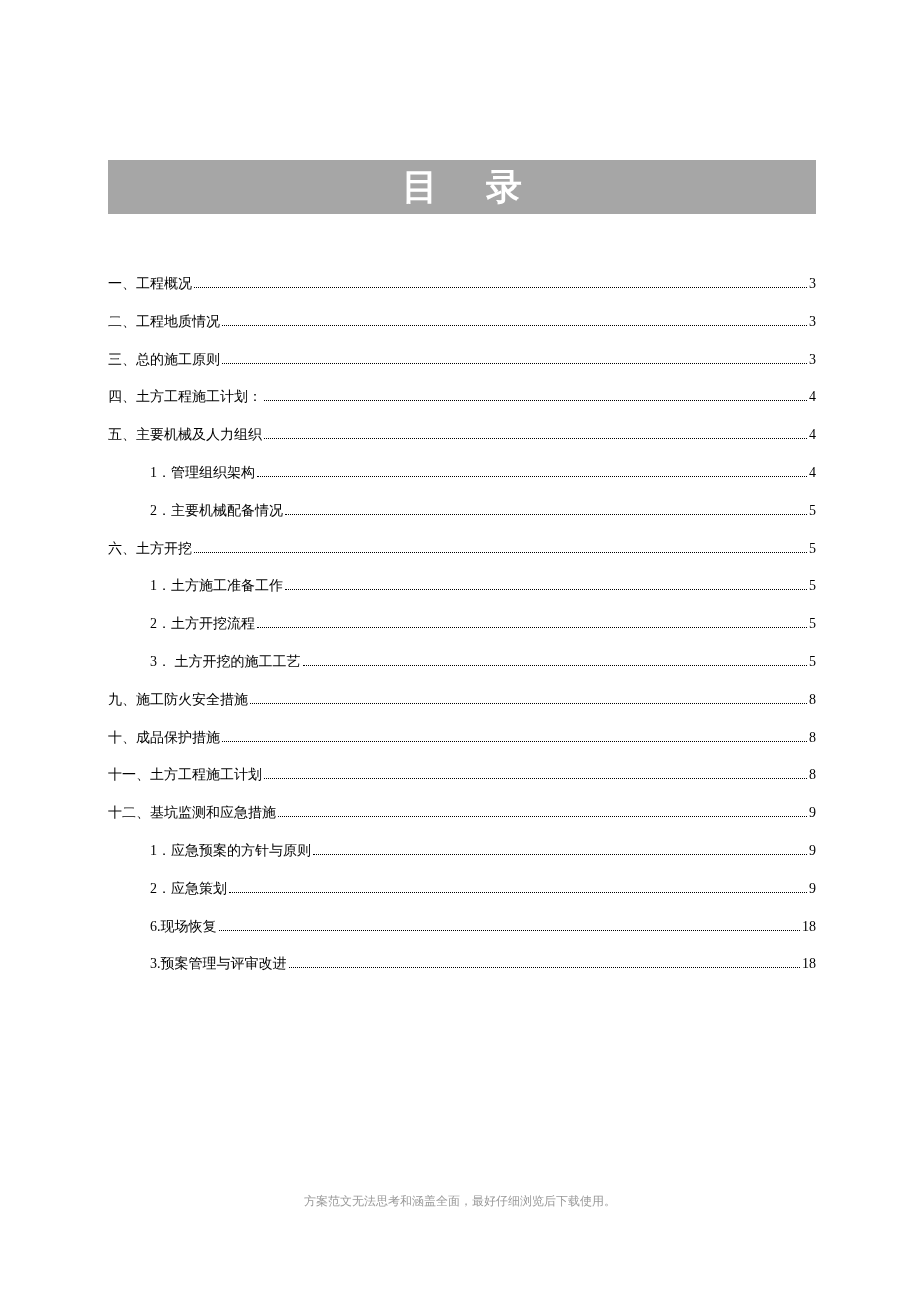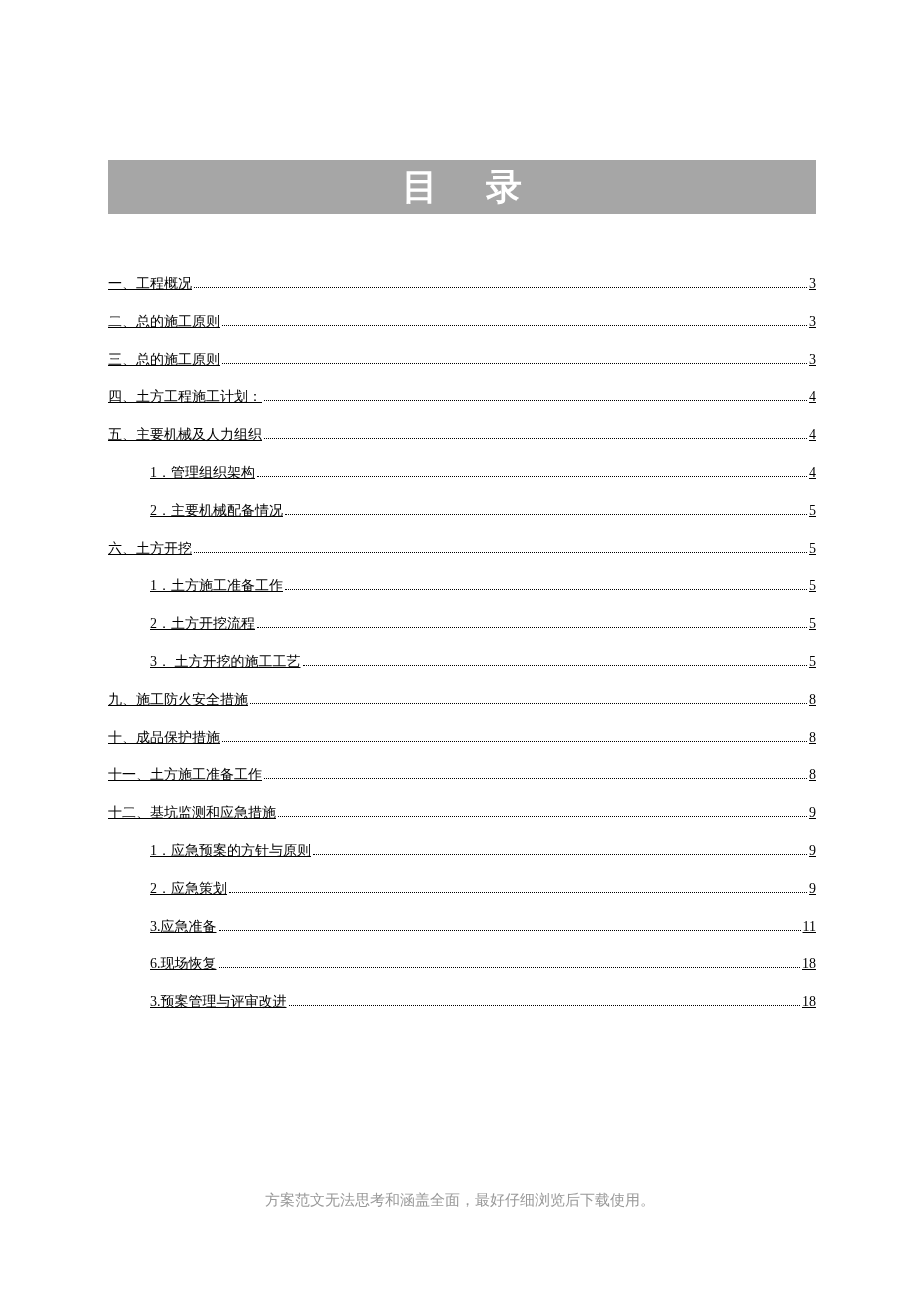--- a/index.html
+++ b/index.html
@@ -35,21 +35,20 @@
     }
     .toc {
       font-size: 14px;
       color: #000;
     }
     .toc-row {
       display: flex;
       align-items: baseline;
       margin-bottom: 21px;
       line-height: 1.2;
-      text-decoration: underline;
     }
     .toc-row.level-1 {
       padding-left: 0;
     }
     .toc-row.level-2 {
       padding-left: 42px;
     }
     .toc-label {
       white-space: nowrap;
       flex-shrink: 0;
@@ -64,40 +63,40 @@
     .toc-page {
       white-space: nowrap;
       flex-shrink: 0;
     }
     .footer-note {
       position: absolute;
       bottom: 92px;
       left: 0;
       right: 0;
       text-align: center;
-      font-size: 15px;
+      font-size: 12px;
       color: #999;
       font-family: "SimSun", "宋体", serif;
     }
   </style>
 </head>
 <body>
 
 <div class="page">
   <div class="title-bar">
     <span>目录</span>
   </div>
   <div class="toc" id="toc-container">
       <div class="toc-row level-1">
         <span class="toc-label">一、工程概况</span>
         <span class="toc-dots"></span>
         <span class="toc-page">3</span>
       </div>
       <div class="toc-row level-1">
-        <span class="toc-label">二、总的施工原则</span>
+        <span class="toc-label">二、工程地质情况</span>
         <span class="toc-dots"></span>
         <span class="toc-page">3</span>
       </div>
       <div class="toc-row level-1">
         <span class="toc-label">三、总的施工原则</span>
         <span class="toc-dots"></span>
         <span class="toc-page">3</span>
       </div>
       <div class="toc-row level-1">
         <span class="toc-label">四、土方工程施工计划：</span>
@@ -143,45 +142,40 @@
         <span class="toc-label">九、施工防火安全措施</span>
         <span class="toc-dots"></span>
         <span class="toc-page">8</span>
       </div>
       <div class="toc-row level-1">
         <span class="toc-label">十、成品保护措施</span>
         <span class="toc-dots"></span>
         <span class="toc-page">8</span>
       </div>
       <div class="toc-row level-1">
-        <span class="toc-label">十一、土方施工准备工作</span>
+        <span class="toc-label">十一、土方工程施工计划</span>
         <span class="toc-dots"></span>
         <span class="toc-page">8</span>
       </div>
       <div class="toc-row level-1">
         <span class="toc-label">十二、基坑监测和应急措施</span>
         <span class="toc-dots"></span>
         <span class="toc-page">9</span>
       </div>
       <div class="toc-row level-2">
         <span class="toc-label">1．应急预案的方针与原则</span>
         <span class="toc-dots"></span>
         <span class="toc-page">9</span>
       </div>
       <div class="toc-row level-2">
         <span class="toc-label">2．应急策划</span>
         <span class="toc-dots"></span>
         <span class="toc-page">9</span>
       </div>
       <div class="toc-row level-2">
-        <span class="toc-label">3.应急准备</span>
-        <span class="toc-dots"></span>
-        <span class="toc-page">11</span>
-      </div>
-      <div class="toc-row level-2">
         <span class="toc-label">6.现场恢复</span>
         <span class="toc-dots"></span>
         <span class="toc-page">18</span>
       </div>
       <div class="toc-row level-2">
         <span class="toc-label">3.预案管理与评审改进</span>
         <span class="toc-dots"></span>
         <span class="toc-page">18</span>
       </div>
     </div>

